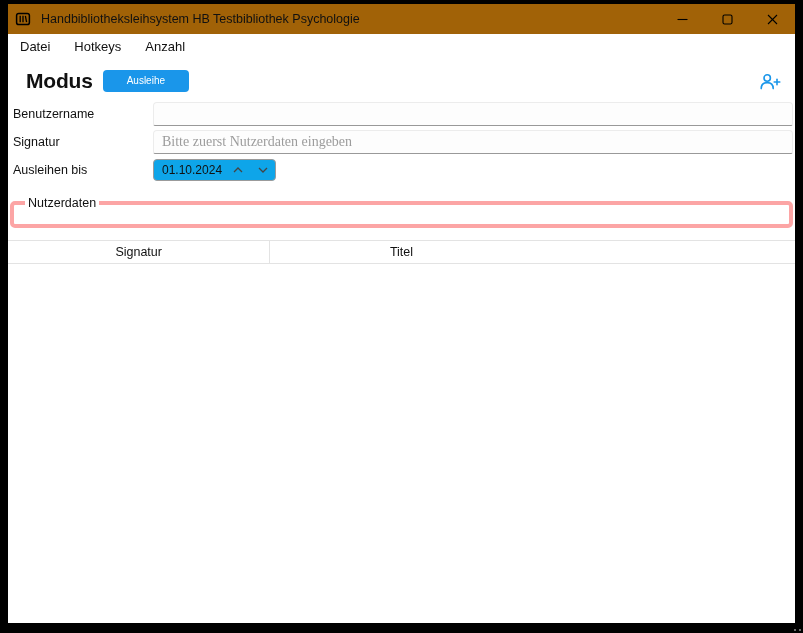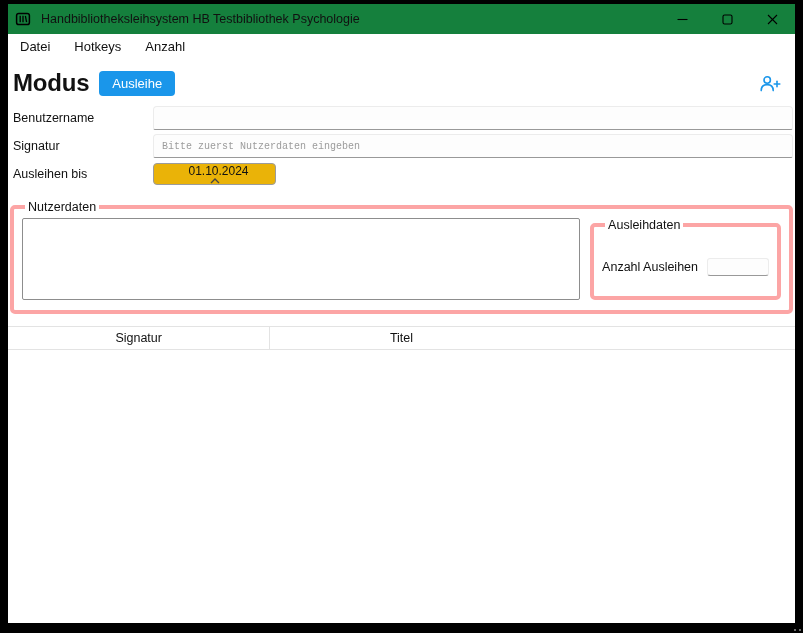--- a/index.html
+++ b/index.html
@@ -20,21 +20,21 @@
     flex-direction: column;
     overflow: hidden;
   }
   
   .titlebar {
     height: 30px;
     display: flex;
     align-items: center;
     padding-left: 7px;
     flex-shrink: 0;
-    background: #15803d;
+    background: #a16207;
   }
   .app-icon { display: flex; align-items: center; }
   .title {
     font-size: 12.5px;
     margin-left: 10px;
     white-space: nowrap;
   }
   .win-controls { margin-left: auto; display: flex; height: 100%; }
   .winbtn {
     width: 45px; height: 100%;
@@ -55,33 +55,34 @@
     border-radius: 4px;
   }
   
   .mode-row {
     display: flex;
     align-items: center;
     padding: 7px 8px 7px 5px;
     flex-shrink: 0;
   }
   .modus {
-    font-size: 24px;
+    font-size: 21px;
     font-weight: 700;
     letter-spacing: -0.2px;
+    margin-left: 13px;
   }
   .mode-btn {
     margin-left: 10px;
     background: var(--accent);
     color: #fff;
     border: none;
     border-radius: 4px;
-    font-size: 13px;
+    font-size: 10px;
     font-family: "Liberation Sans", sans-serif;
-    padding: 6px 13px;
+    padding: 6px 24px;
     line-height: 1;
   }
   .add-user-btn {
     margin-left: auto;
     margin-right: 4px;
     background: transparent;
     border: none;
     display: flex;
     align-items: center;
     padding: 2px;
@@ -101,22 +102,22 @@
     font-size: 12.5px;
   }
   .field-input {
     flex: 1;
     height: 24px;
     margin-right: 2px;
     background: #fdfdfd;
     border: 1px solid #ececec;
     border-bottom: 1px solid #999;
     border-radius: 4px 4px 2px 2px;
-    font-size: 10px;
-    font-family: Liberation Mono, monospace;
+    font-size: 14px;
+    font-family: Liberation Serif, serif;
     padding: 0 8px;
     color: #111;
     outline: none;
   }
   .field-input.focused {
     background: #fff;
     border-bottom: 2px solid var(--accent);
   }
   .field-input::placeholder { color: #9c9c9c; }
   .caret {
@@ -128,23 +129,22 @@
   }
   @keyframes blink { 50% { opacity: 0; } }
   
   .date-control {
     display: flex;
     align-items: center;
     width: 123px;
     height: 22px;
     border: 1px solid #9b9b9b;
     border-radius: 4px;
-    background: #eab308;
+    background: #0ea5e9;
     overflow: hidden;
-    flex-direction: column;
   }
   .date-value {
     flex: 1;
     font-size: 12px;
     padding-left: 8px;
     white-space: nowrap;
   }
   .spin-btn {
     width: 25px; height: 100%;
     border: none; background: transparent;
@@ -323,30 +323,20 @@
           <svg width="10" height="6" viewBox="0 0 10 6">
             <polyline points="1,1 5,5 9,1" fill="none" stroke="#444" stroke-width="1.3"></polyline>
           </svg>
         </button>
       </div>
     </div>
   </div>
 
   <fieldset class="nutzerdaten-group">
     <legend>Nutzerdaten</legend>
-    <div class="group-inner">
-      <textarea class="nutzer-textarea" readonly="" style=""></textarea>
-      <fieldset class="ausleihdaten-group">
-        <legend>Ausleihdaten</legend>
-        <div class="anzahl-row">
-          <span class="anzahl-label">Anzahl Ausleihen</span>
-          <input class="anzahl-input" type="text" value="" style="">
-        </div>
-      </fieldset>
-    </div>
   </fieldset>
 
   <div class="table">
     <div class="table-header">
       <button class="th">Signatur</button>
       <button class="th">Titel</button>
     </div>
     <div class="table-body"></div>
   </div>
 

